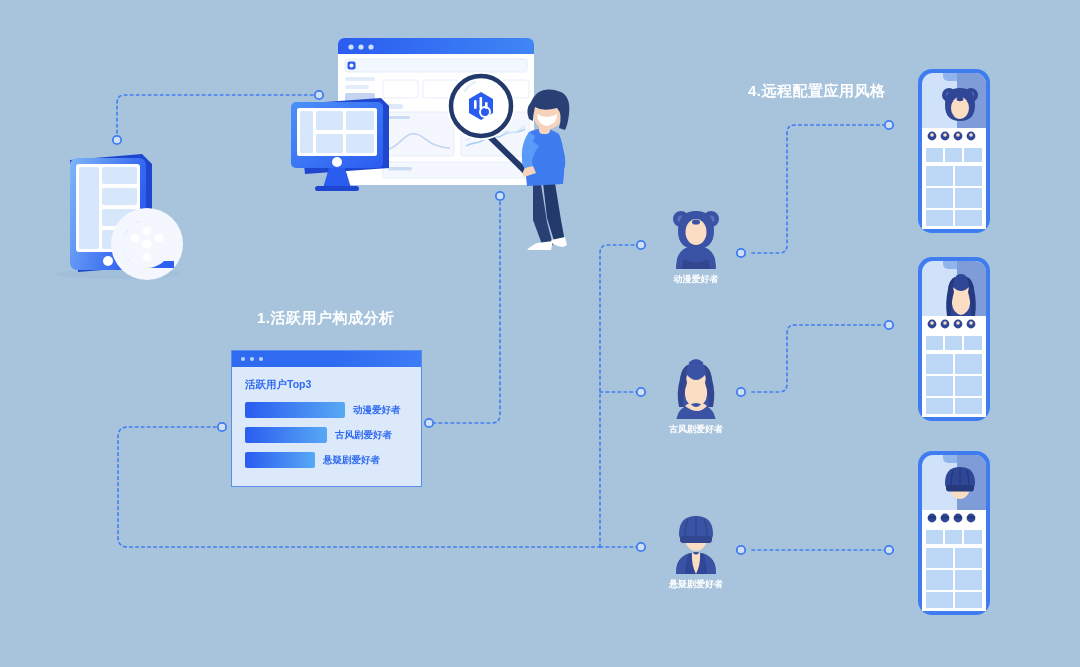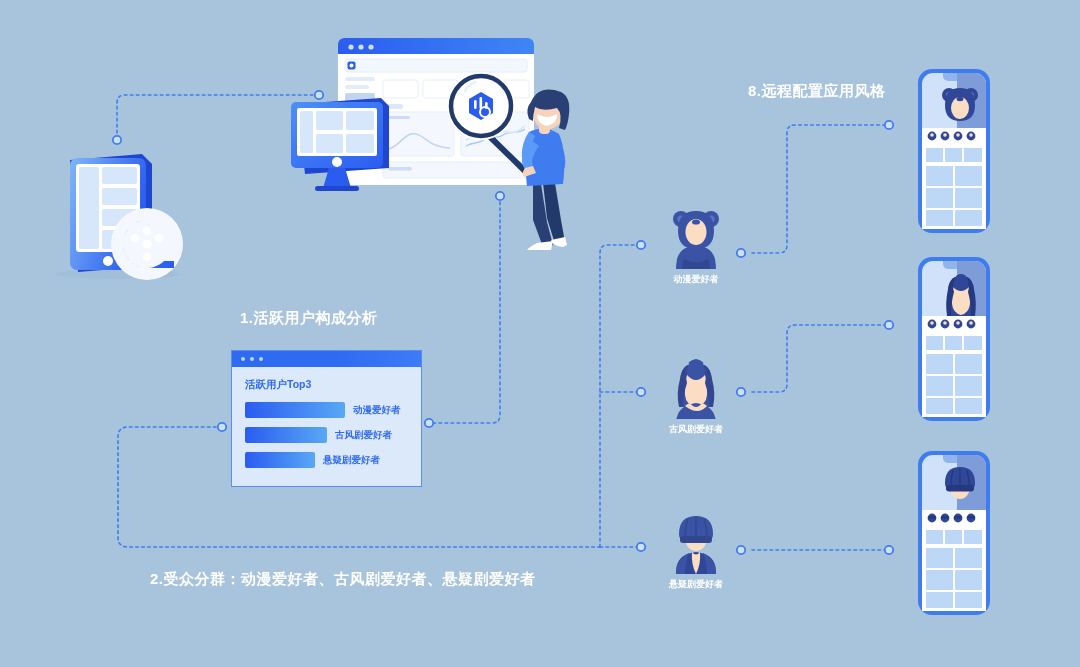--- a/index.html
+++ b/index.html
@@ -22,21 +22,21 @@
 
   
   .caption {
     position: absolute;
     color: #ffffff;
     font-size: 15px;
     font-weight: bold;
     letter-spacing: .5px;
     white-space: nowrap;
   }
-  #cap1 { left: 240px; top: 309px; }
+  #cap1 { left: 257px; top: 309px; }
   #cap2 { left: 150px; top: 570px; }
   #cap3 { left: 748px; top: 82px; }
 
   
   #chart-card {
     position: absolute; left: 231px; top: 350px;
     width: 191px; height: 137px;
     background: #dce9fb;
     border: 1px solid #5b8def;
     border-radius: 0;
@@ -264,22 +264,21 @@
         <path d="M250,62 q14,-10 26,2 q6,14 -2,24 q-10,10 -22,1 q-8,-12 -2,-27 z" fill="#f7d3bb"></path>
 
         <path d="M246,66 q8,-18 30,-10 q10,5 8,22 q-1,10 -4,16 l-6,-2 q4,-14 -2,-20 q-14,4 -22,-1 q-2,8 -2,14 l-4,-2 q-4,-10 2,-17 z" fill="#2a3f73"></path>
 
         <path d="M252,78 q10,6 20,0 q1,9 -10,12 q-10,-2 -10,-12 z" fill="#ffffff"></path>
       </g>
     </svg>
   </div>
 
   <div class="caption" id="cap1">1.活跃用户构成分析</div>
-  <div class="caption" id="cap2">2.受众分群：动漫爱好者、古风剧爱好者、悬疑剧爱好者</div>
-  <div class="caption" id="cap3">8.远程配置应用风格</div>
+  <div class="caption" id="cap3">4.远程配置应用风格</div>
 
   <div id="chart-card">
     <div id="chart-titlebar">
       <i></i>
       <i></i>
       <i></i>
     </div>
     <div id="chart-body">
       <div id="chart-heading">活跃用户Top3</div>
 

